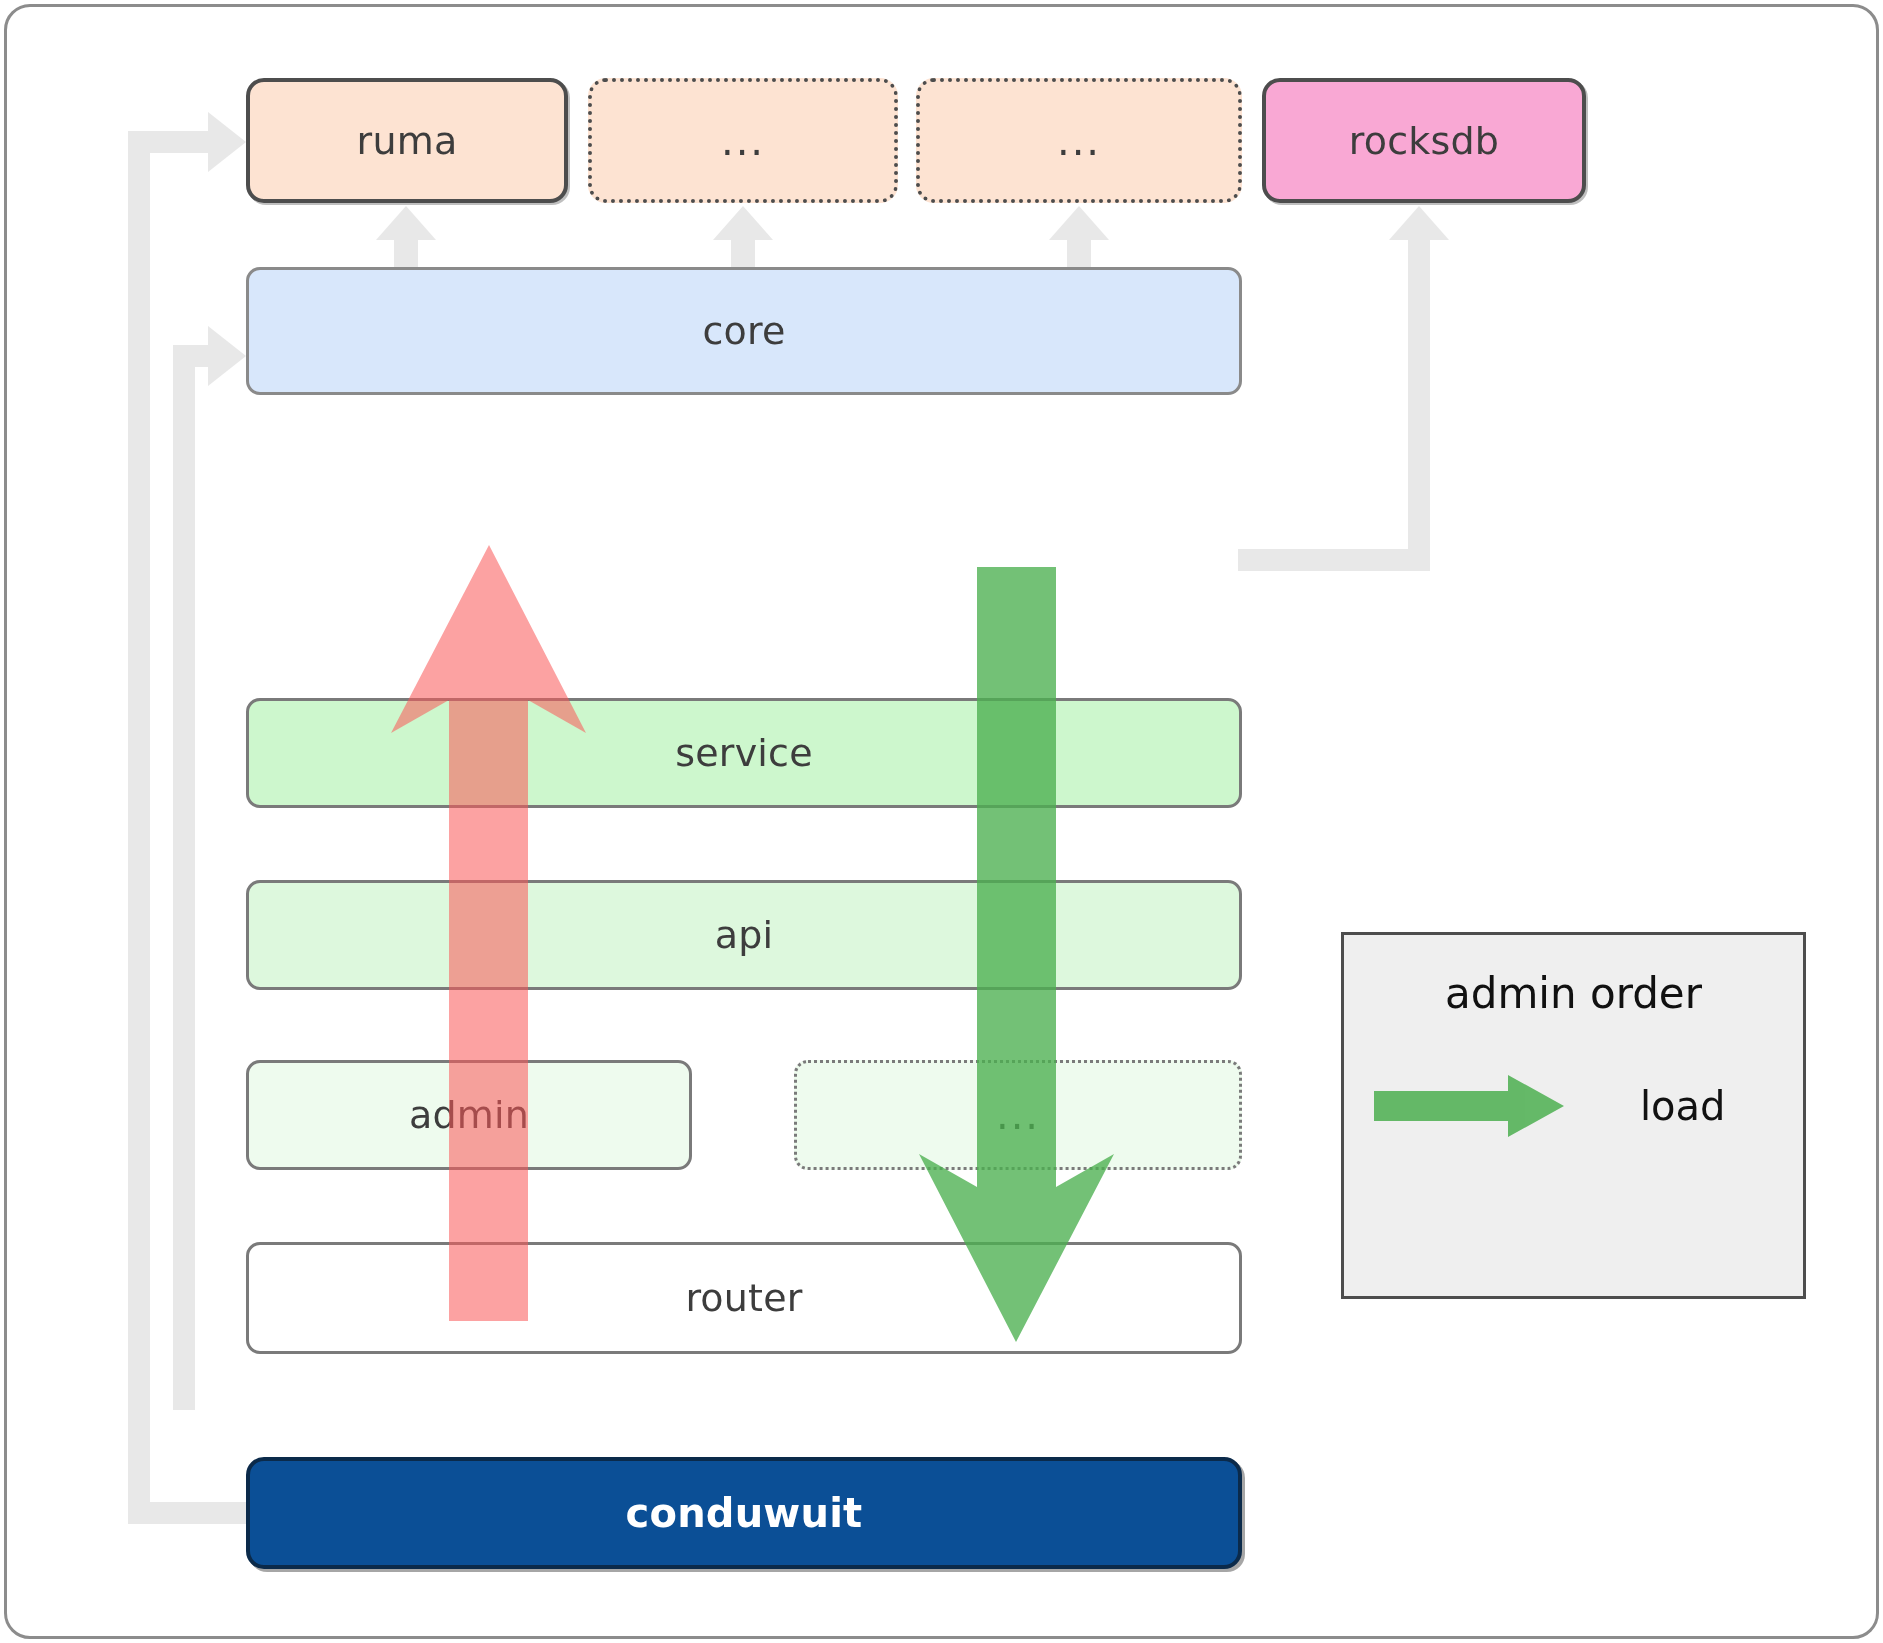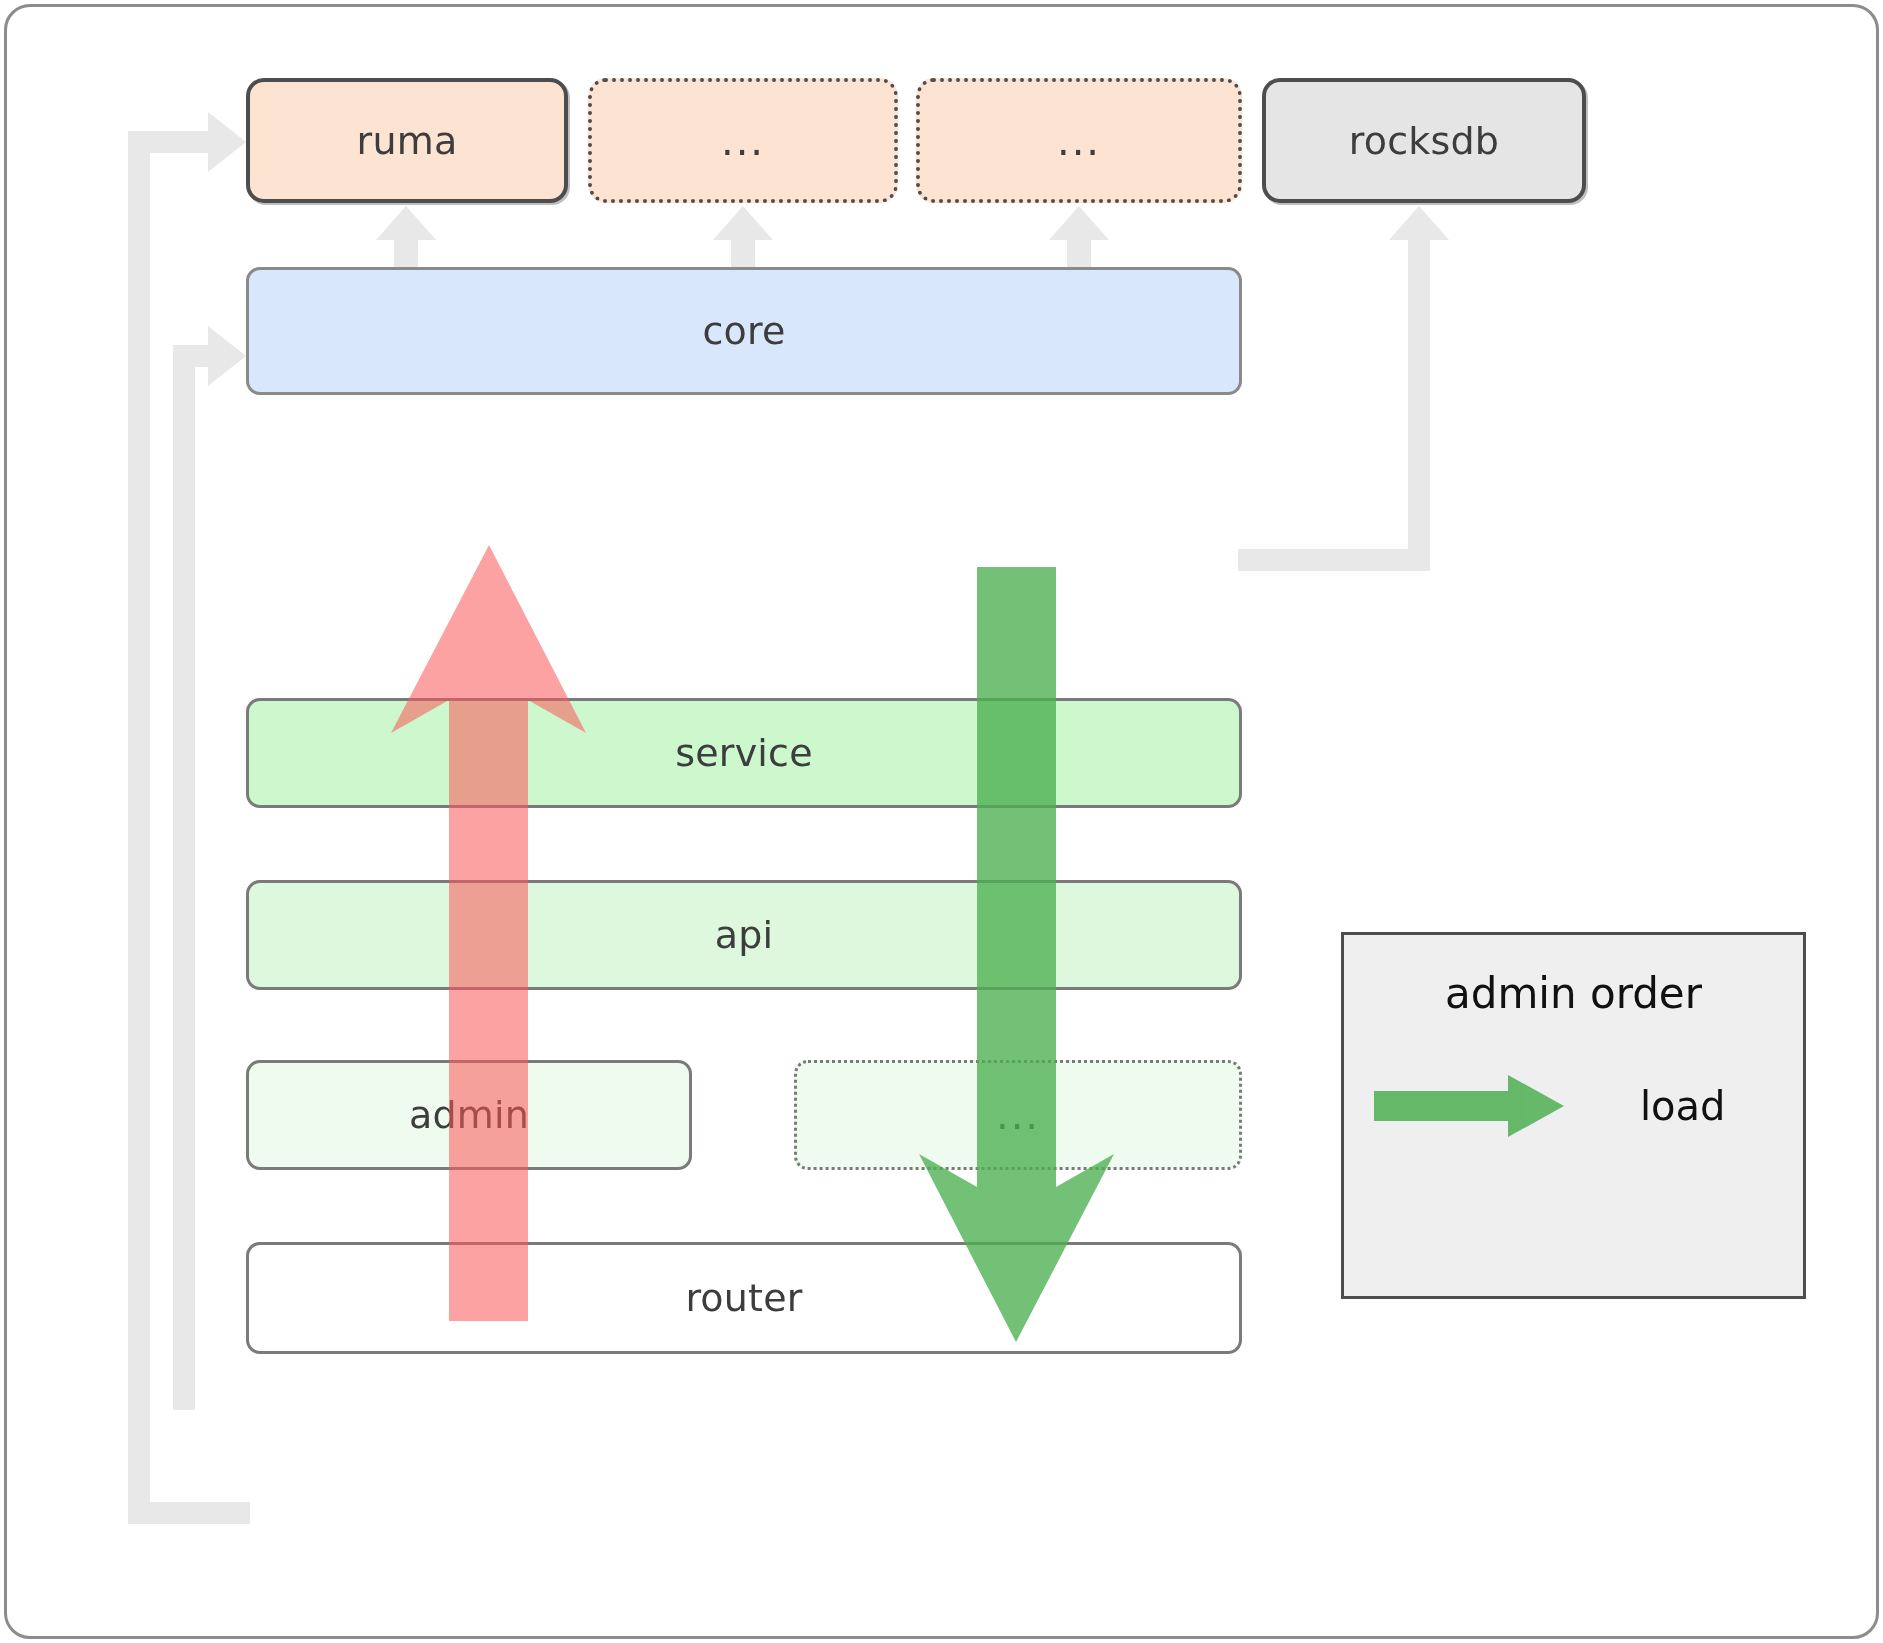--- a/index.html
+++ b/index.html
@@ -52,21 +52,21 @@
   .n-dots1 {
     left: 588px; top: 78px; width: 310px; height: 125px;
     background: #fde3d2; border: 4px dotted #4d4d4d; border-radius: 18px;
   }
   .n-dots2 {
     left: 916px; top: 78px; width: 326px; height: 125px;
     background: #fde3d2; border: 4px dotted #4d4d4d; border-radius: 18px;
   }
   .n-rocksdb {
     left: 1262px; top: 78px; width: 324px; height: 125px;
-    background: #e5e5e5; border: 4px solid #4d4d4d; border-radius: 18px;
+    background: #f9a8d4; border: 4px solid #4d4d4d; border-radius: 18px;
     box-shadow: 2px 2px 0px rgba(0,0,0,0.25);
     text-align: right;
   }
   .n-core {
     left: 246px; top: 267px; width: 996px; height: 128px;
     background: #d8e7fb; border: 3px solid #8a8a8a;
   }
   .n-database {
     left: 246px; top: 512px; width: 996px; height: 110px;
     background: #9bf79b; border: 3px solid #7a7a7a;
@@ -235,20 +235,23 @@
   </div>
 
   <div class="node n-dots3 dotted">
     <span class="label ellipsis">...</span>
   </div>
 
   <div class="node n-router">
     <span class="label">router</span>
   </div>
 
+  <div class="node n-conduwuit">
+    <span class="label">conduwuit</span>
+  </div>
 
   <svg class="flow-layer" viewBox="0 0 1883 1643">
 
     <g opacity="0.72">
 
       <rect x="449" y="660" width="79" height="661" fill="#fa5a5a" opacity="0.78"></rect>
 
       <polygon points="489,545 586,733 528,700 528,660 449,660 449,700 391,733" fill="#fa5a5a" opacity="0.78"></polygon>
     </g>
 

